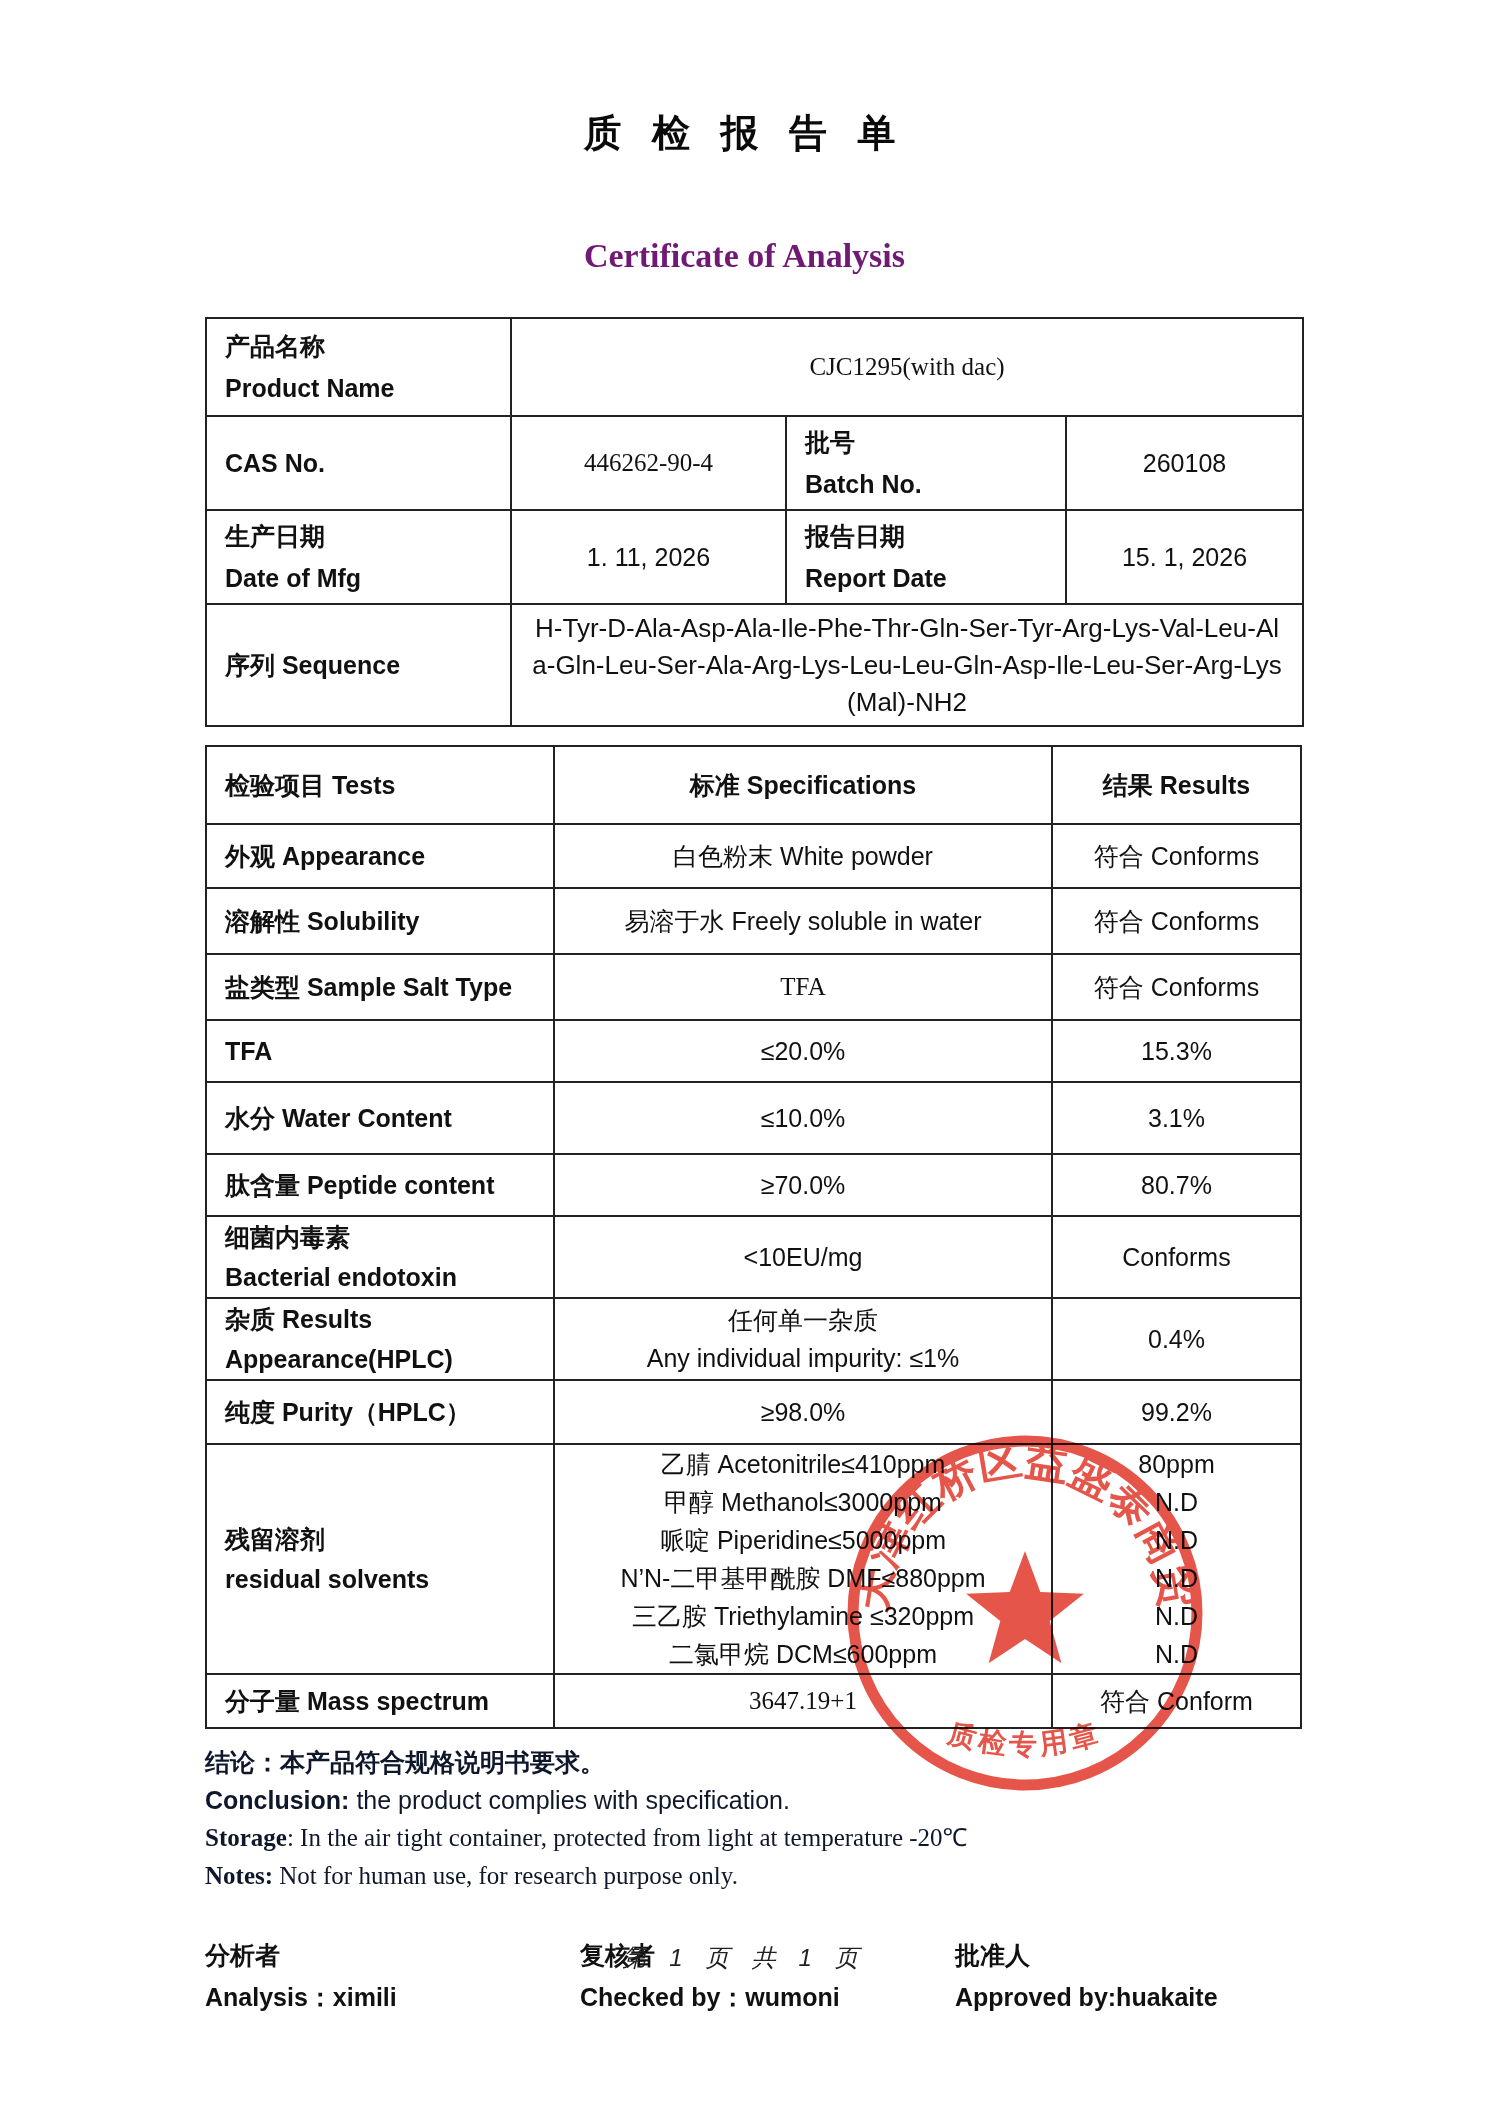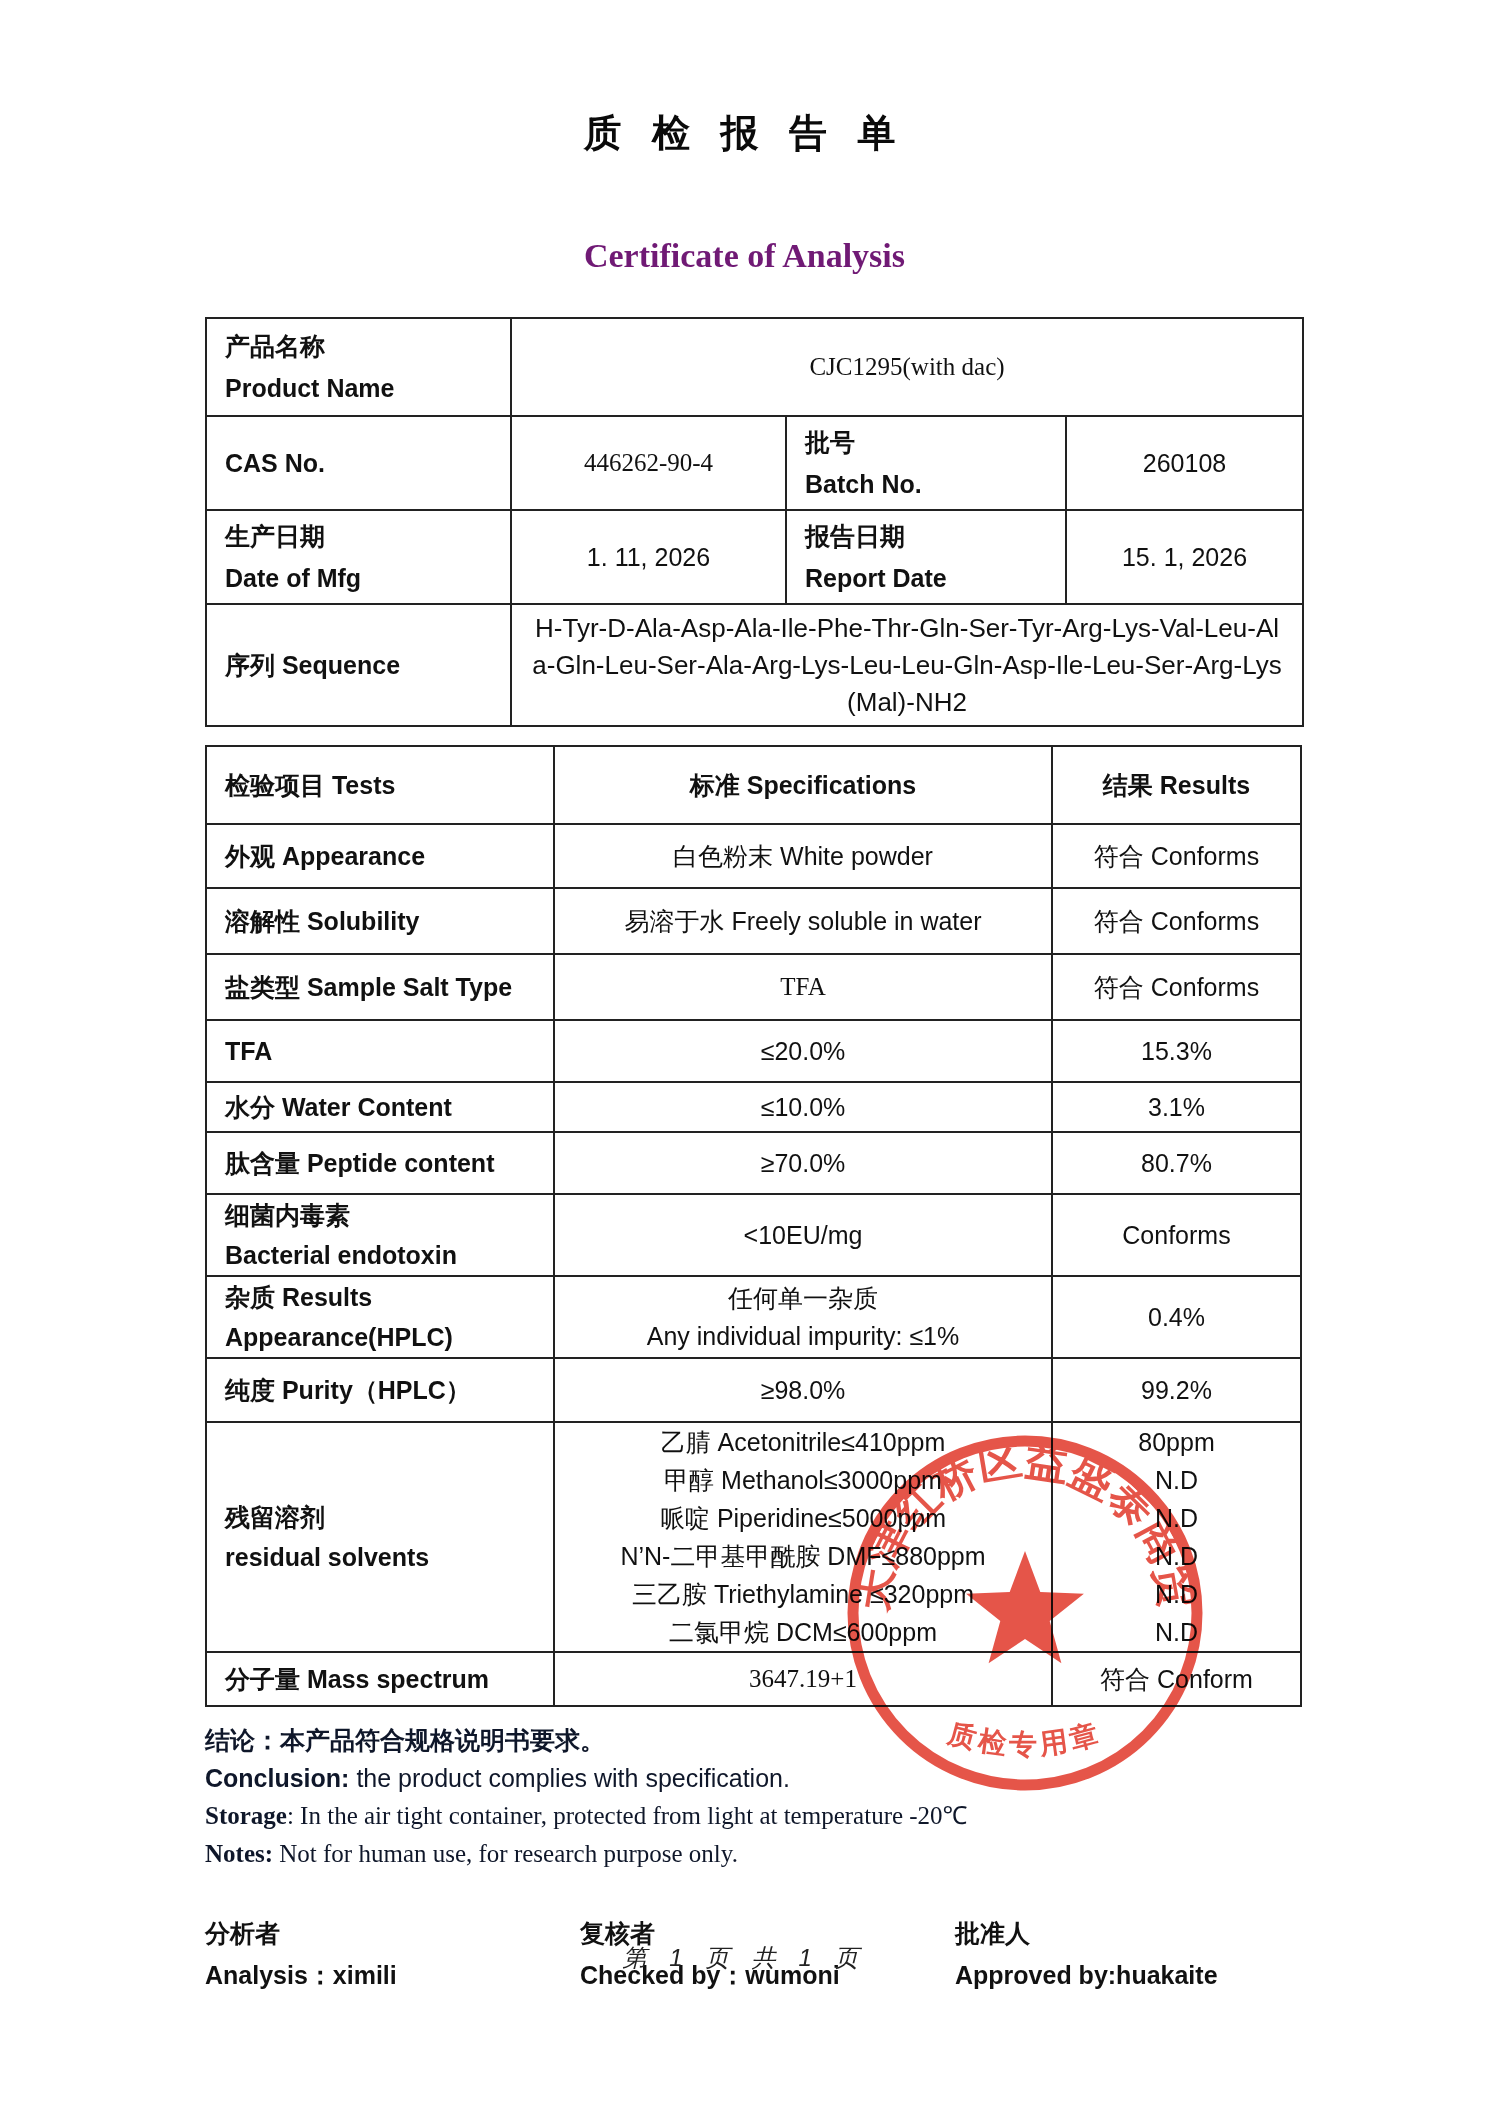--- a/index.html
+++ b/index.html
@@ -65,21 +65,21 @@
   .tests-table td.test-cell {
     font-weight:bold; text-align:left; padding-left:18px; line-height:40px;
   }
   .tests-table td.spec-cell, .tests-table td.result-cell {
     text-align:center; line-height:38px;
   }
   .tests-table tbody tr:nth-child(1)  { height:64px; }
   .tests-table tbody tr:nth-child(2)  { height:66px; }
   .tests-table tbody tr:nth-child(3)  { height:66px; }
   .tests-table tbody tr:nth-child(4)  { height:62px; }
-  .tests-table tbody tr:nth-child(5)  { height:50px; }
+  .tests-table tbody tr:nth-child(5)  { height:72px; }
   .tests-table tbody tr:nth-child(6)  { height:62px; }
   .tests-table tbody tr:nth-child(7)  { height:76px; }
   .tests-table tbody tr:nth-child(8)  { height:82px; }
   .tests-table tbody tr:nth-child(9)  { height:64px; }
   .tests-table tbody tr:nth-child(10) { height:228px; }
   .tests-table tbody tr:nth-child(11) { height:54px; }
   
   .tests-table tbody tr:nth-child(3) td.spec-cell,
   .tests-table tbody tr:nth-child(11) td.spec-cell {
     font-family:"Liberation Serif", serif;

